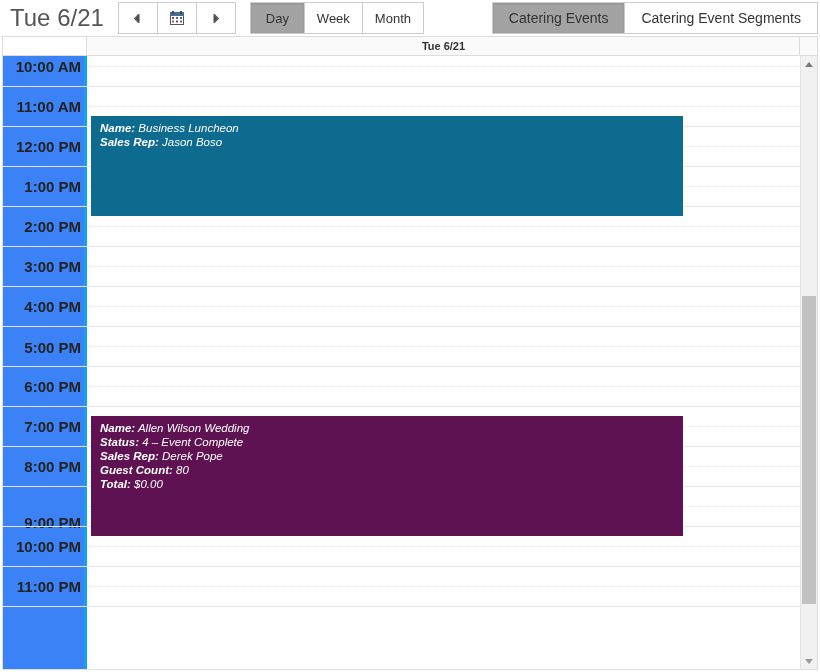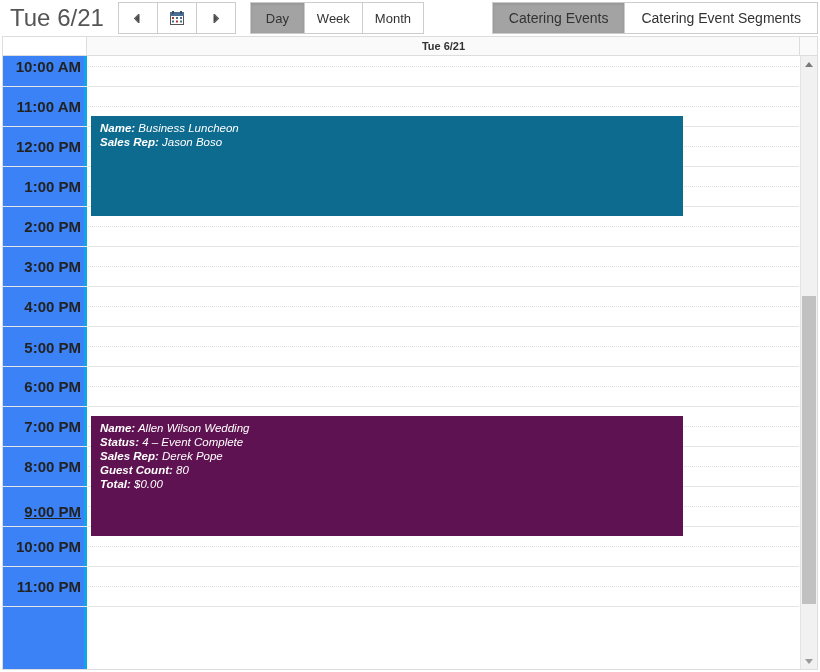--- a/index.html
+++ b/index.html
@@ -316,21 +316,21 @@
         <div class="slot-label" style="top: 244px;">4:00 PM</div>
         <div class="gutter-hline" style="top: 230px;"></div>
         <div class="slot-label" style="top: 285px;">5:00 PM</div>
         <div class="gutter-hline" style="top: 270px;"></div>
         <div class="slot-label" style="top: 324px;">6:00 PM</div>
         <div class="gutter-hline" style="top: 310px;"></div>
         <div class="slot-label" style="top: 364px;">7:00 PM</div>
         <div class="gutter-hline" style="top: 350px;"></div>
         <div class="slot-label" style="top: 404px;">8:00 PM</div>
         <div class="gutter-hline" style="top: 390px;"></div>
-        <div class="slot-label" style="top: 449px; text-decoration: underline;">9:00 PM</div>
+        <div class="slot-label" style="top: 460px;">9:00 PM</div>
         <div class="gutter-hline" style="top: 430px;"></div>
         <div class="slot-label" style="top: 484px;">10:00 PM</div>
         <div class="gutter-hline" style="top: 470px;"></div>
         <div class="slot-label" style="top: 524px;">11:00 PM</div>
         <div class="gutter-hline" style="top: 510px;"></div>
         <div class="gutter-hline" style="top: 550px;"></div>
       </div>
     <div id="grid">
         <div class="half-line" style="top: 10px;"></div>
         <div class="hour-line" style="top: 30px;"></div>

